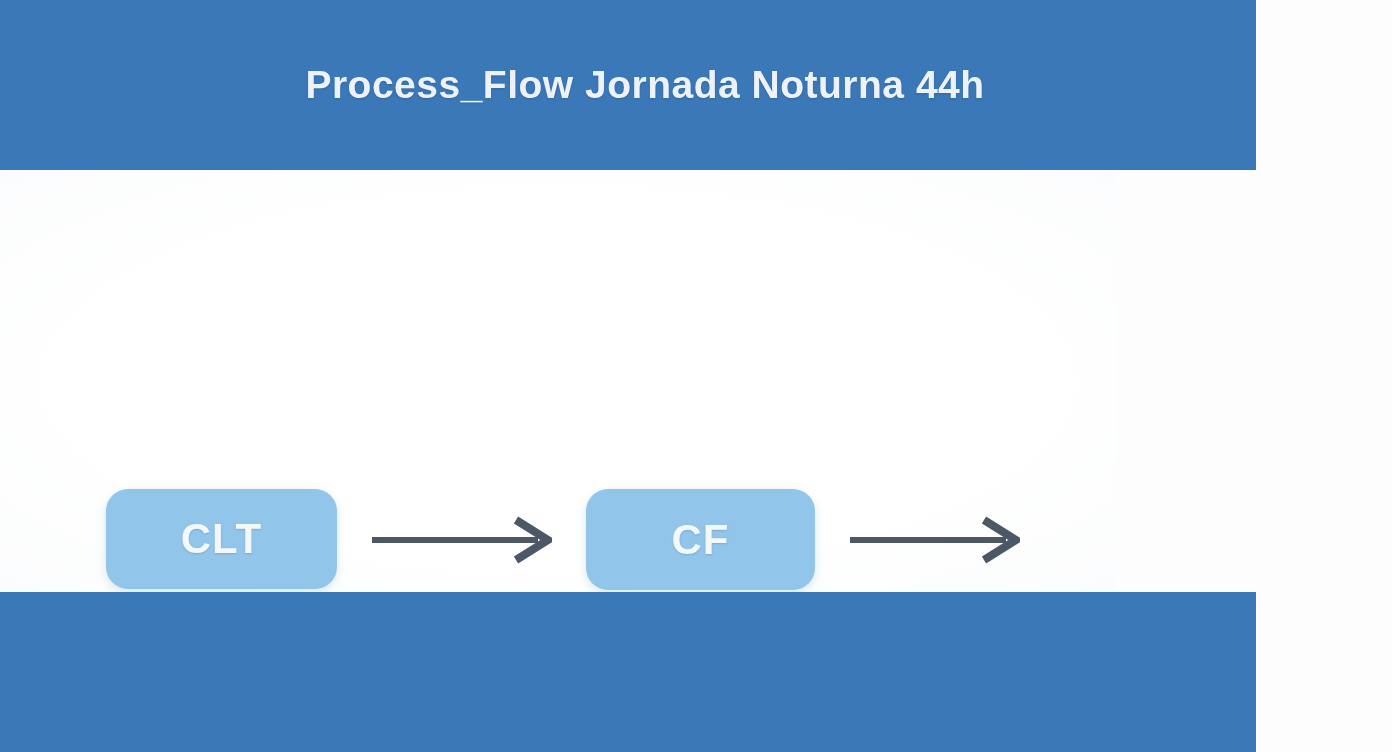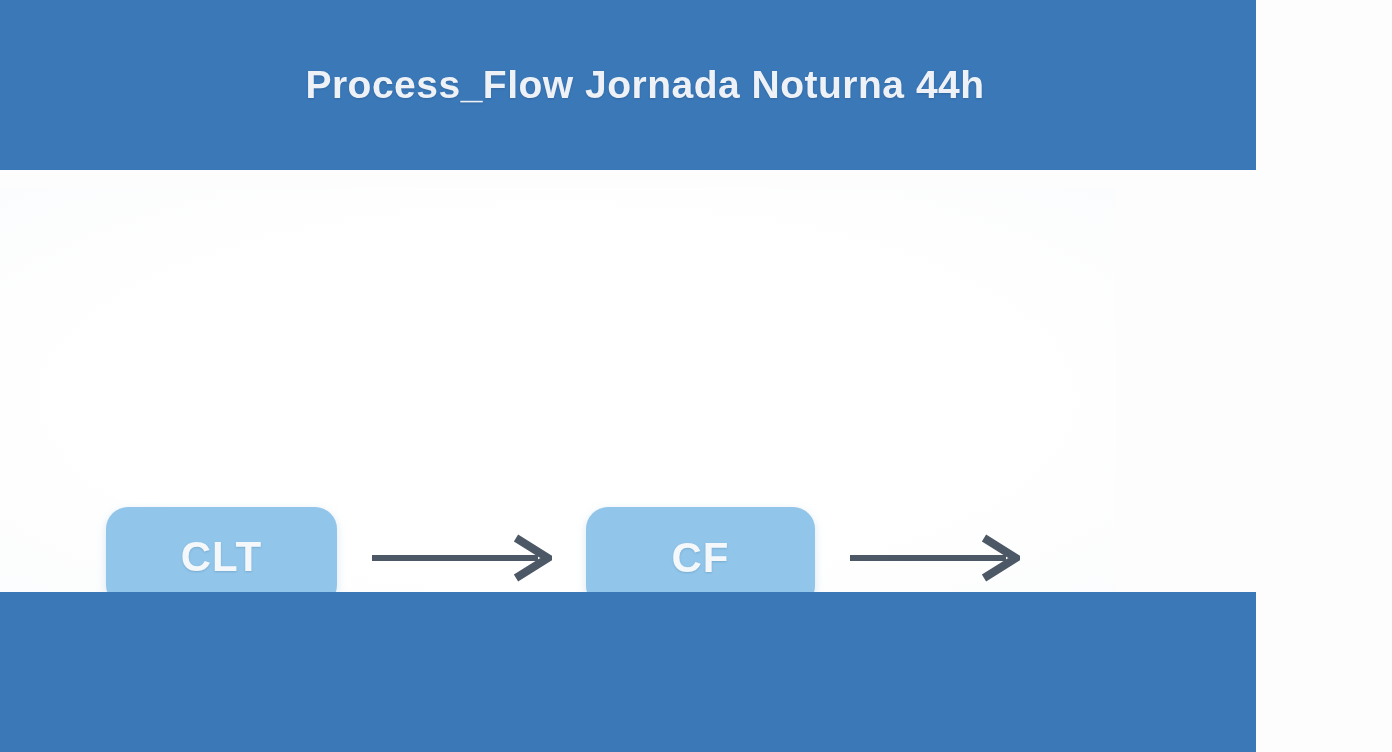--- a/index.html
+++ b/index.html
@@ -39,21 +39,20 @@
     text-shadow: 0 1px 2px rgba(30,60,100,0.25);
     transform: translateX(17px);
   }
   .canvas {
     position: absolute;
     top: 170px;
     left: 0;
     width: 1116px;
     height: 422px;
     background: radial-gradient(ellipse at center, #ffffff 60%, #fbfcfd 100%);
-    margin-top: 18px;
   }
   .node {
     position: absolute;
     background: #91c5e9;
     border-radius: 22px;
     display: flex;
     align-items: center;
     justify-content: center;
     color: #f4f8fb;
     font-weight: 600;

